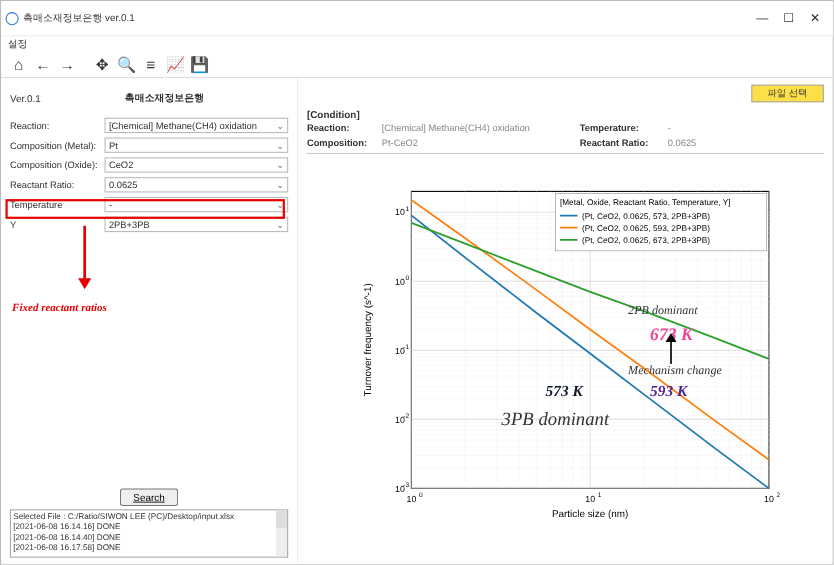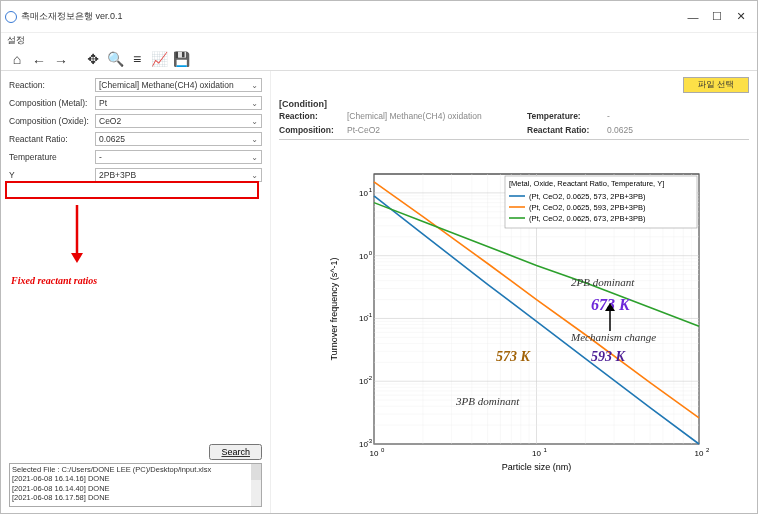--- a/index.html
+++ b/index.html
@@ -17,21 +17,21 @@
   .verrow { display: flex; align-items: center; font-size: 9px; padding: 6px 0 10px; }
   .verrow .vtitle { flex: 1; text-align: center; font-weight: bold; }
   .section-label { font-weight: bold; padding: 2px 0 4px; border-bottom: 1px solid #ccc; margin-bottom: 4px; }
   .formrow { display: flex; align-items: center; height: 16px; margin-bottom: 2px; }
   .formrow label { width: 86px; font-size: 8.5px; }
   .formrow .field { flex: 1; border: 1px solid #bbb; height: 14px; font-size: 8.5px; padding: 0 3px; display: flex; align-items: center; justify-content: space-between; background: #fff; }
   .formrow .field .caret { font-size: 8px; color: #666; }
   .highlight-box { position: absolute; border: 2px solid #e80000; pointer-events: none; }
   .leftpane-rel { position: relative; }
   .red-caption { color: #e80000; font-style: italic; font-weight: bold; font-size: 10px; font-family: Georgia, serif; }
-  .searchrow { margin-top: auto; display: flex; justify-content: flex-end; padding: 3px 0; text-decoration: underline; }
+  .searchrow { margin-top: auto; display: flex; justify-content: center; padding: 3px 0; text-decoration: underline; }
   .searchrow button { font-size: 9px; padding: 1px 10px; }
   .logbox { border: 1px solid #aaa; height: 44px; overflow: hidden; font-size: 7.5px; padding: 1px 2px; line-height: 1.25; position: relative; }
   .logbox .scroll { position: absolute; right: 0; top: 0; bottom: 0; width: 10px; background: #eee; }
   .logbox .scroll::before, .logbox .scroll::after { content: ''; display: block; height: 8px; background: #ddd; }
   .rightpane { flex: 1; display: flex; flex-direction: column; padding: 6px 8px; position: relative; }
   .fileselrow { display: flex; justify-content: flex-end; }
   .fileselrow .btn { border: 1px solid #aaa; font-size: 8.5px; padding: 1px 14px; background: #fde047; }
   .cond { margin-top: 6px; }
   .cond-title { font-weight: bold; font-size: 9px; }
   .cond-row { display: flex; font-size: 8.5px; padding: 2px 0; }
@@ -64,20 +64,24 @@
     <span style="width:4px"></span>
     <span>✥</span>
     <span>🔍</span>
     <span>≡</span>
     <span>📈</span>
     <span>💾</span>
   </div>
 
   <div class="content">
     <div class="leftpane leftpane-rel">
+      <div class="verrow">
+        <div>Ver.0.1</div>
+        <div class="vtitle">촉매소재정보은행</div>
+      </div>
 
       <div class="formrow">
         <label>Reaction:</label>
         <div class="field">
             <span>[Chemical] Methane(CH4) oxidation</span>
             <span class="caret">⌄</span>
           </div>
       </div>
       <div class="formrow">
         <label>Composition (Metal):</label>
@@ -121,21 +125,21 @@
         <line x1="10" y1="0" x2="10" y2="50" stroke="#e80000" stroke-width="2.5"></line>
         <polygon points="10,58 4,48 16,48" fill="#e80000"></polygon>
       </svg>
 
       <div class="red-caption" style="position:absolute; left:10px; top:204px;">Fixed reactant ratios</div>
 
       <div class="searchrow">
         <button>Search</button>
       </div>
       <div class="logbox">
-        <div>Selected File : C:/Users/DONE LEE (PC)/Desktop/input.xlsx</div>
+        <div>Selected File : C:/Ratio/SIWON LEE (PC)/Desktop/input.xlsx</div>
         <div>[2021-06-08 16.14.16] DONE</div>
         <div>[2021-06-08 16.14.40] DONE</div>
         <div>[2021-06-08 16.17.58] DONE</div>
         <div class="scroll"></div>
       </div>
     </div>
 
     <div class="rightpane">
       <div class="fileselrow">
         <div class="btn">파일 선택</div>
@@ -243,26 +247,26 @@
               <line x1="190" y1="32" x2="206" y2="32" stroke="#1f77b4" stroke-width="1.6"></line>
               <text x="210" y="35" font-size="7.5">(Pt, CeO2, 0.0625, 573, 2PB+3PB)</text>
               <line x1="190" y1="43" x2="206" y2="43" stroke="#ff7f0e" stroke-width="1.6"></line>
               <text x="210" y="46" font-size="7.5">(Pt, CeO2, 0.0625, 593, 2PB+3PB)</text>
               <line x1="190" y1="54" x2="206" y2="54" stroke="#2ca02c" stroke-width="1.6"></line>
               <text x="210" y="57" font-size="7.5">(Pt, CeO2, 0.0625, 673, 2PB+3PB)</text>
             </g>
         </svg>
       </div>
 
-      <div class="annot" style="color:#a16207; font-size:14px; font-weight:bold; left:225px; top:278px;">573 K</div>
+      <div class="annot" style="color:#0f172a; font-size:14px; font-weight:bold; left:225px; top:278px;">573 K</div>
       <div class="annot" style="color:#4c1d95; font-size:14px; font-weight:bold; left:320px; top:278px;">593 K</div>
-      <div class="annot" style="color:#6d28d9; font-size:16px; font-weight:bold; left:320px; top:225px;">673 K</div>
+      <div class="annot" style="color:#ec4899; font-size:16px; font-weight:bold; left:320px; top:225px;">673 K</div>
       <div class="annot" style="color:#333; font-size:11px; left:300px; top:260px;">Mechanism change</div>
       <div class="annot" style="color:#333; font-size:11px; left:300px; top:205px;">2PB dominant</div>
-      <div class="annot" style="color:#333; font-size:11px; left:185px; top:324px;text-align:right;">3PB dominant</div>
+      <div class="annot" style="color:#333; font-size:17px; left:185px; top:300px;text-align:right;">3PB dominant</div>
 
       <svg width="14" height="30" style="position:absolute; left:332px; top:232px;">
         <line x1="7" y1="28" x2="7" y2="6" stroke="#000" stroke-width="1.5"></line>
         <polygon points="7,0 2,8 12,8" fill="#000"></polygon>
       </svg>
     </div>
   </div>
 </div>
 
 </body></html>

